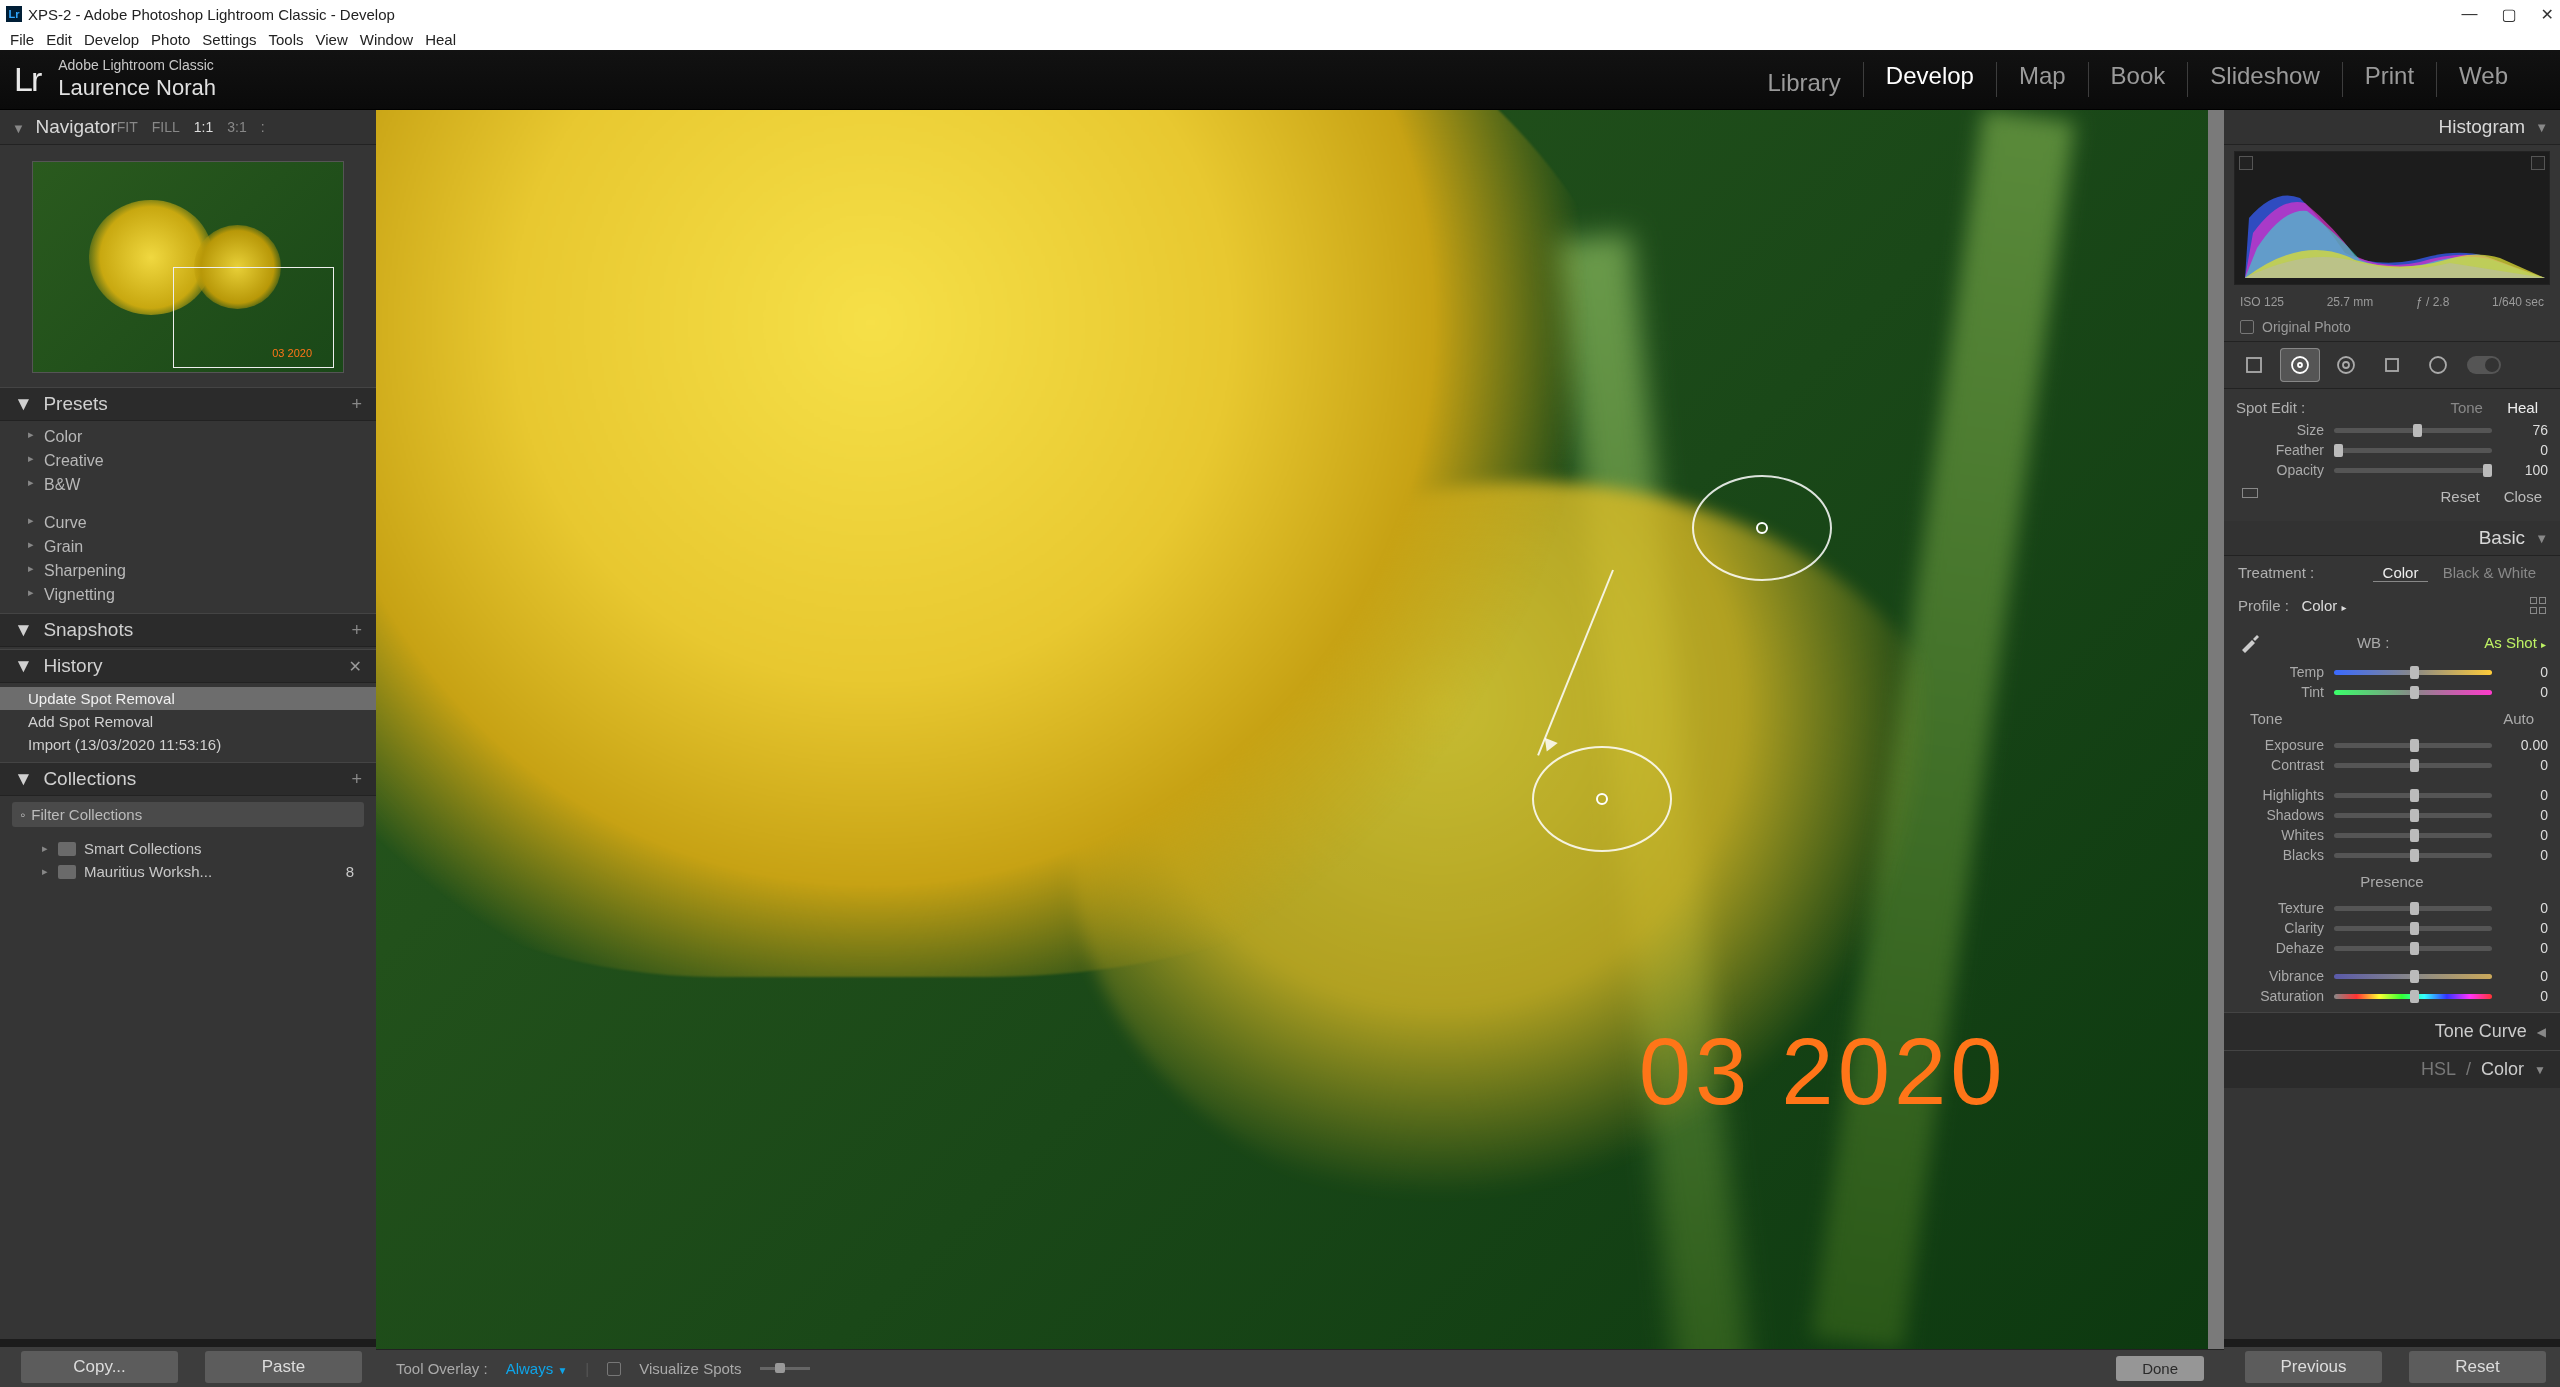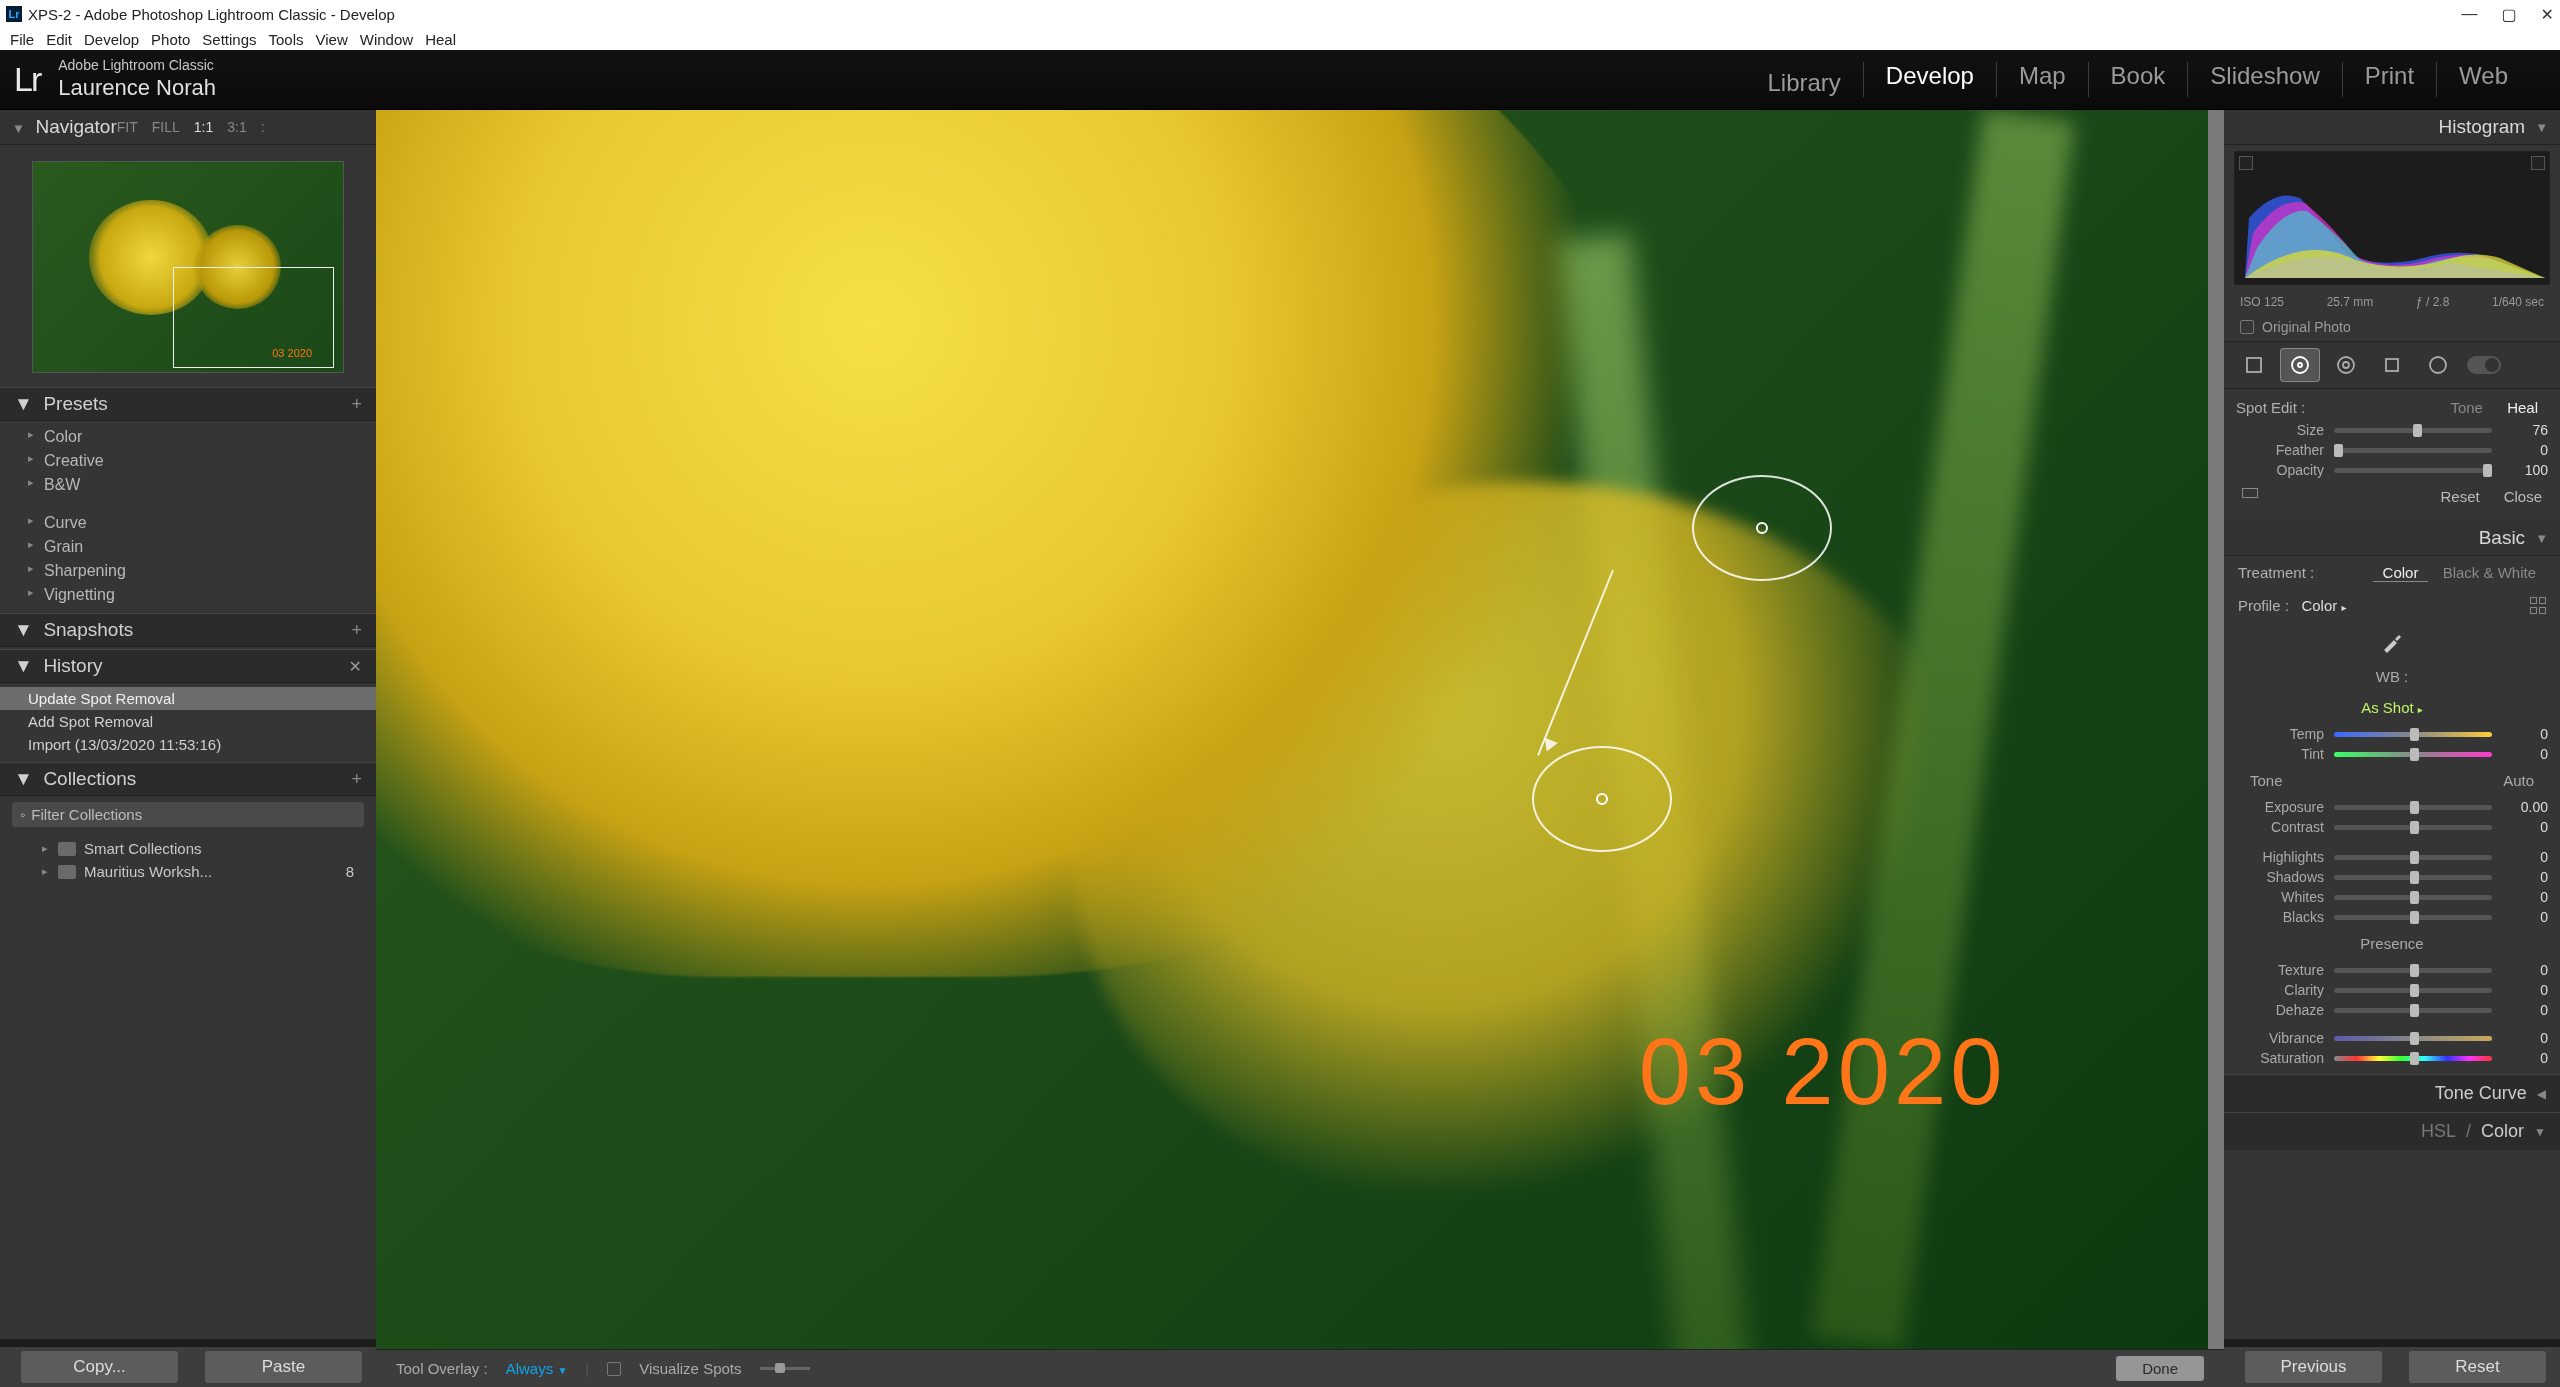--- a/index.html
+++ b/index.html
@@ -89,21 +89,21 @@
 .slider-row .track { flex:1; height:5px; background:#555; border-radius:3px; position:relative;}
 .slider-row .knob { position:absolute; top:-4px; width:9px; height:13px; background:#bbb; border-radius:2px;}
 .slider-row .val { width:46px; text-align:right; color:#ddd;}
 .btn-row { display:flex; justify-content:flex-end; gap:24px; padding:8px 6px 10px; font-size:15px; color:#bbb;}
 .btn-row .pin { margin-right:auto; width:16px;height:10px; border:1px solid #888;}
 .treatment-row, .profile-row { display:flex; justify-content:space-between; padding:8px 14px; font-size:15px;}
 .treatment-row .opts span { padding:0 10px; color:#888;}
 .treatment-row .opts span.active{color:#eee; border-bottom:1px solid #888;}
 .profile-row .grid-icon { display:grid; grid-template-columns:7px 7px; gap:2px;}
 .profile-row .grid-icon span{width:7px;height:7px;border:1px solid #888;}
-.wb-row { display:flex; align-items:center; padding:8px 14px; gap:14px; font-size:15px;flex-direction:column;}
+.wb-row { display:flex; align-items:center; padding:8px 14px; gap:14px; font-size:15px;}
 .eyedropper { width:24px; height:24px;}
 .wb-row .label { flex:1; text-align:center; color:#aaa;}
 .wb-row .value { color:#bef264;}
 .tone-header{ display:flex; justify-content:space-between; padding:8px 14px; font-size:15px; color:#aaa;}
 .color-slider .track { background: linear-gradient(90deg,#3a6aff,#888,#ffcc3a);}
 .tint-slider .track { background: linear-gradient(90deg,#3aff6a,#888,#ff3acc);}
 .vib-slider .track { background: linear-gradient(90deg,#5a5aaa,#888,#caa85a);}
 .sat-slider .track { background: linear-gradient(90deg,#888,#f33,#ff3,#3f3,#3ff,#33f,#f3f,#f33);}
 .right-panel::-webkit-scrollbar{width:0;}
 .collapsed-header { display:flex; justify-content:flex-end; align-items:center; gap:10px; padding:8px 14px; background:#2b2b2b; font-size:18px; color:#ccc; border-top:1px solid #444;}

